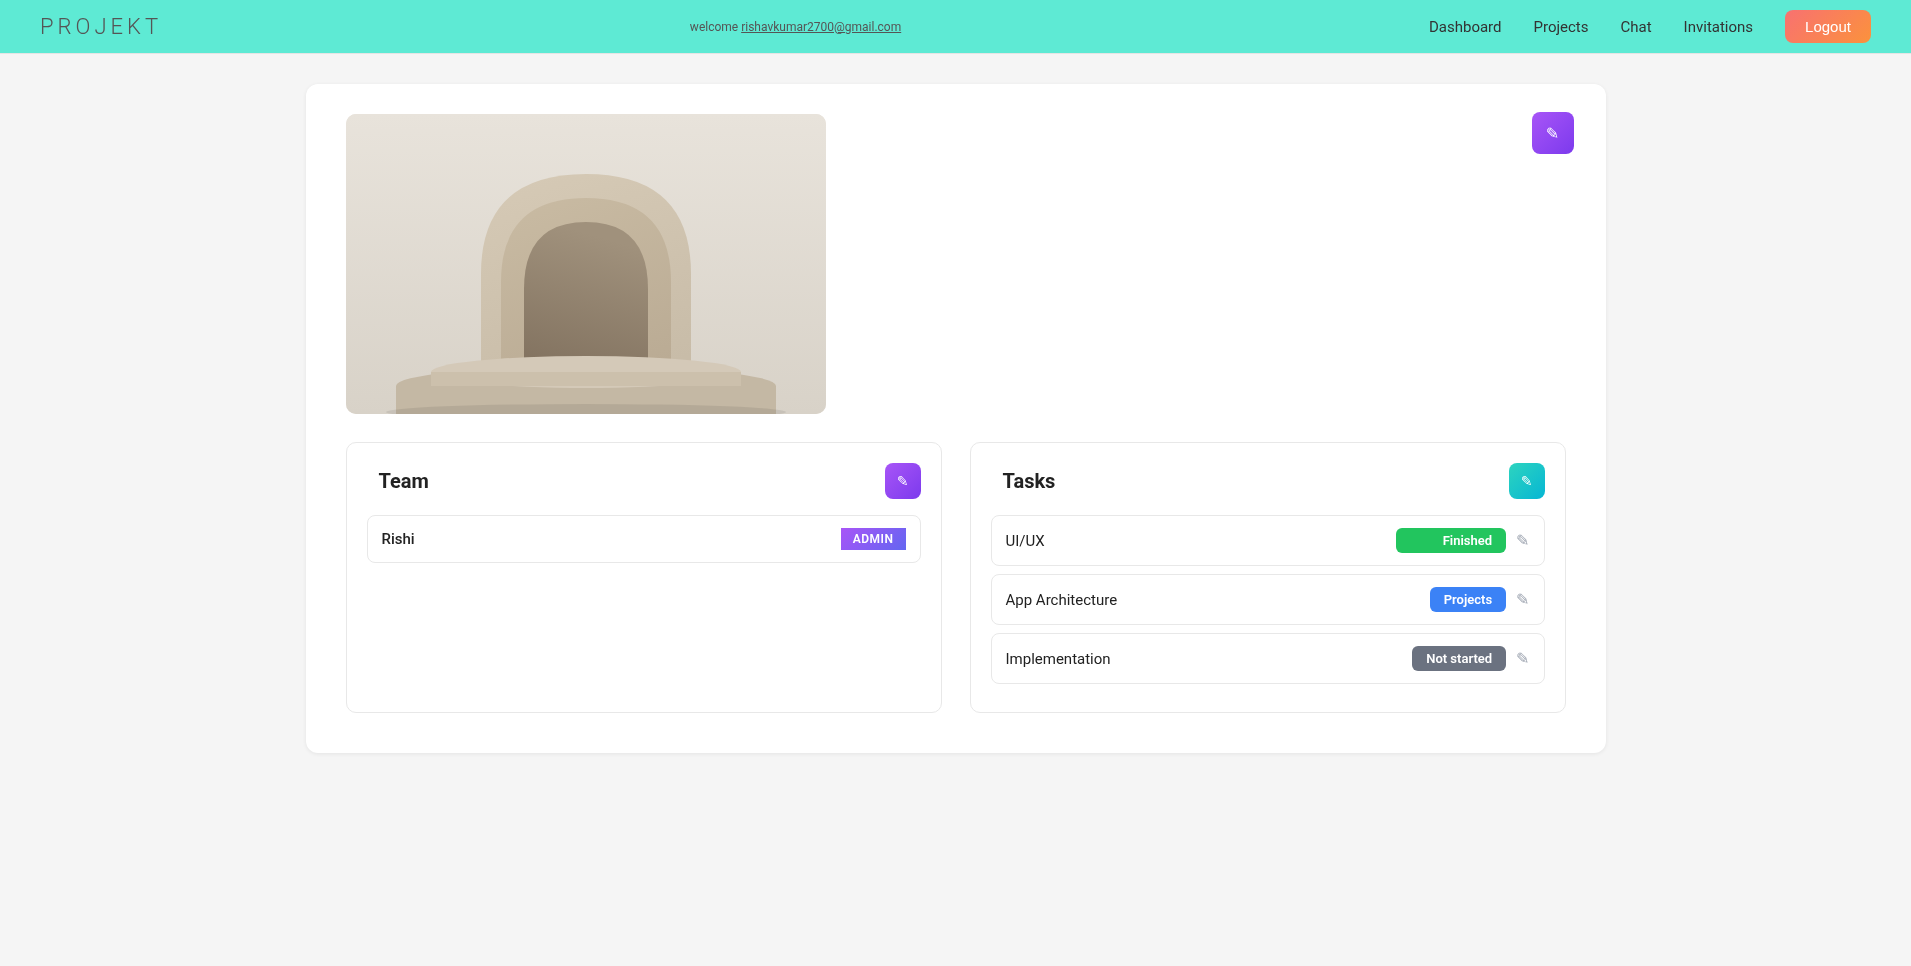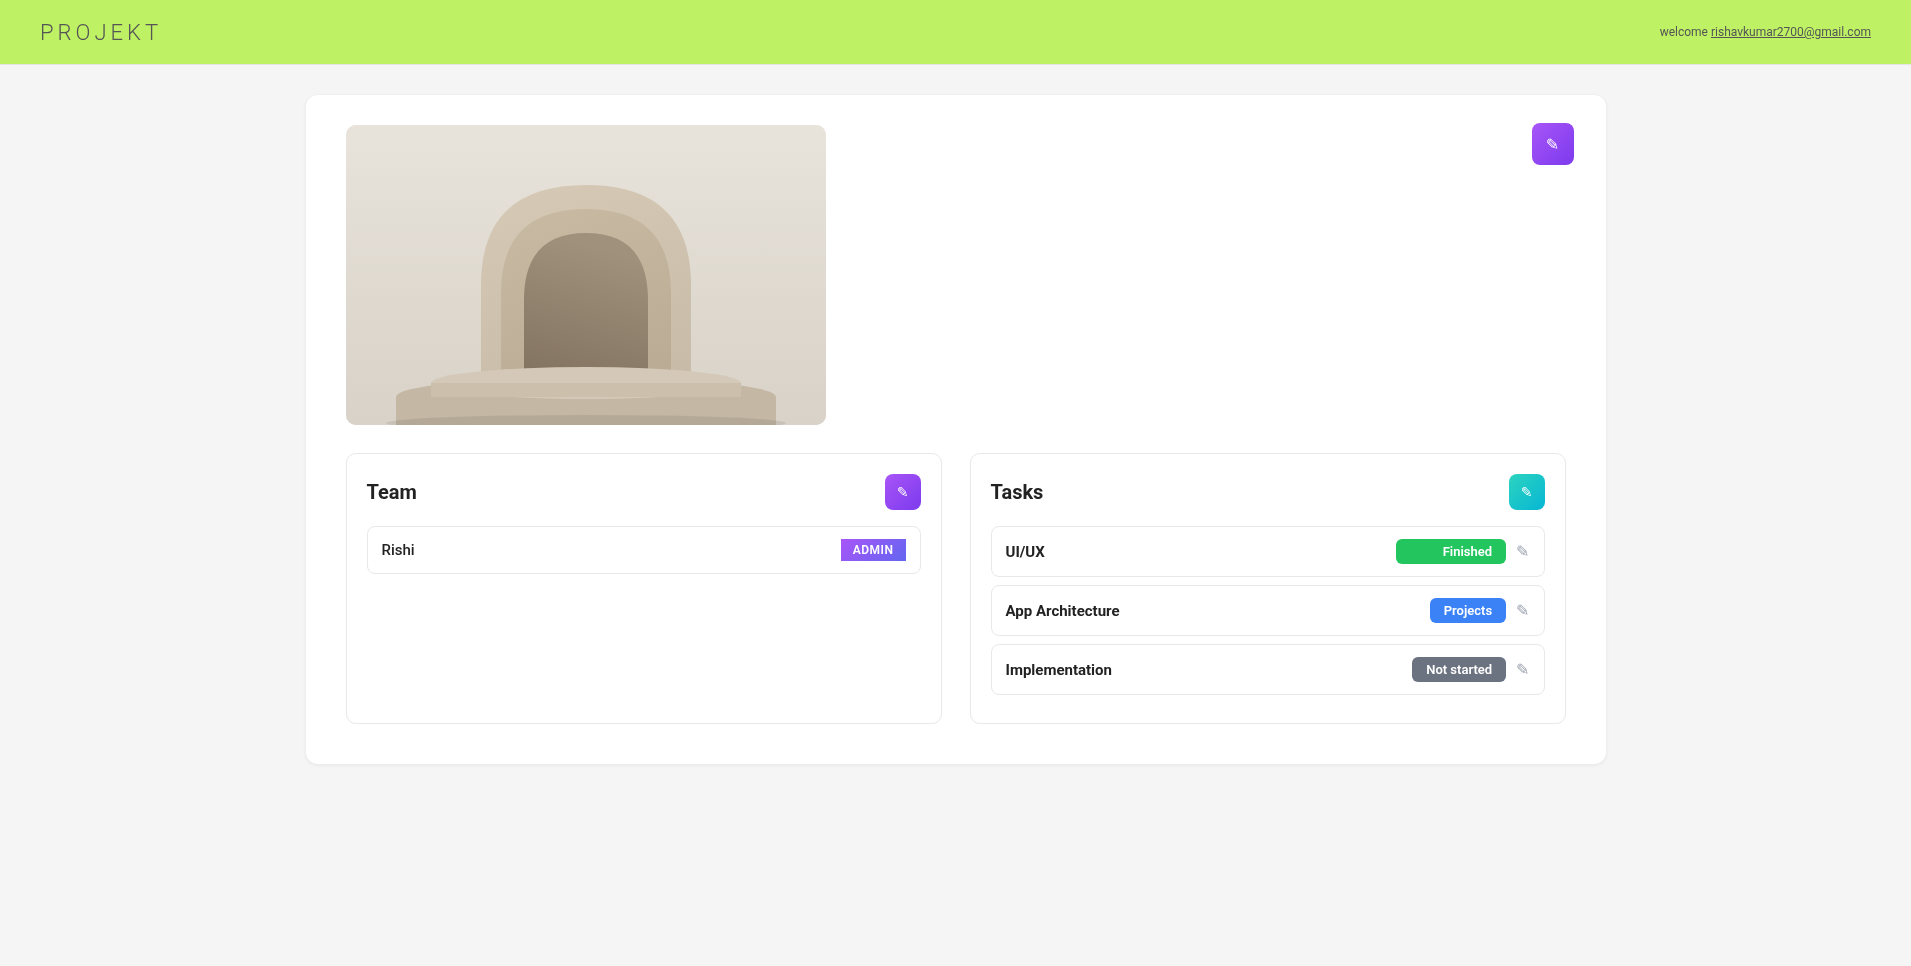--- a/index.html
+++ b/index.html
@@ -1,25 +1,25 @@
 <!DOCTYPE html>
 <html><head>
   <meta charset="utf-8">
   <style>
     * { box-sizing: border-box; margin: 0; padding: 0; }
     body { font-family: -apple-system, BlinkMacSystemFont, 'Segoe UI', Roboto, sans-serif; background: #f5f5f5; color: #222; }
 
     
     .header {
-      background: #bef264;
+      background: #5eead4;
       display: flex;
       align-items: center;
       justify-content: space-between;
       padding: 0 40px;
-      height: 65px;
+      height: 54px;
       border-bottom: 1px solid #e5e5e5;
     }
     .logo {
       font-size: 22px;
       font-weight: 300;
       letter-spacing: 4px;
       color: #555;
       text-transform: uppercase;
     }
     .welcome-text { font-size: 12px; color: #555; }
@@ -83,21 +83,21 @@
       flex: 1;
       background: #fff;
       border: 1px solid #e8e8e8;
       border-radius: 10px;
       padding: 20px 20px 20px;
     }
     .section-header {
       display: flex; align-items: center; justify-content: space-between;
       margin-bottom: 16px;
     }
-    .section-title { font-size: 20px; font-weight: 700; }
+    .section-title { font-size: 20px; font-weight: 700; margin-left: 12px; }
     .edit-btn-section {
       border: none;
       border-radius: 8px;
       width: 36px; height: 36px;
       display: flex; align-items: center; justify-content: center;
       cursor: pointer;
       color: #fff;
       font-size: 14px;
     }
     .edit-btn-purple { background: linear-gradient(135deg, #a855f7, #7c3aed); }
@@ -123,21 +123,21 @@
     }
 
     
     .task-row {
       display: flex; align-items: center; justify-content: space-between;
       padding: 12px 14px;
       border: 1px solid #e8e8e8;
       border-radius: 8px;
       margin-bottom: 8px;
     }
-    .task-name { font-size: 15px; font-weight: 700; }
+    .task-name { font-size: 15px; font-weight: 400; }
     .task-right { display: flex; align-items: center; gap: 10px; }
     .status-badge {
       font-size: 13px;
       font-weight: 600;
       border-radius: 6px;
       padding: 5px 14px;
       color: #fff;
     }
     .status-finished { background: #22c55e; padding-left: 47px; }
     .status-ongoing { background: #3b82f6; }
@@ -150,20 +150,27 @@
     }
   </style>
 </head>
 <body>
 
 <header class="header">
   <div class="logo">PROJEKT</div>
   <div class="welcome-text">
     <span>welcome </span><a>rishavkumar2700@gmail.com</a>
   </div>
+  <nav class="nav">
+    <a class="nav-link">Dashboard</a>
+    <a class="nav-link">Projects</a>
+    <a class="nav-link">Chat</a>
+    <a class="nav-link">Invitations</a>
+    <button class="logout-btn">Logout</button>
+  </nav>
 </header>
 
 <main class="main">
   <div class="card">
     <button class="edit-btn-top">
       <span>✎</span>
     </button>
 
     <div class="top-section">
       <div class="project-image">

